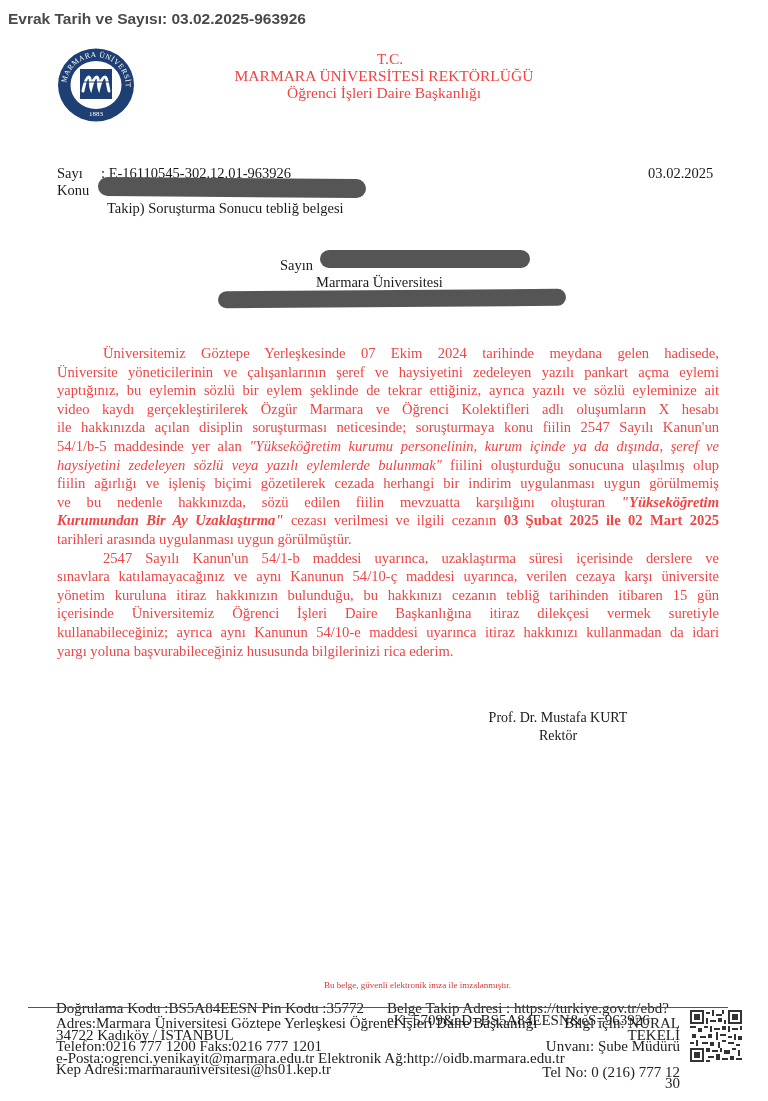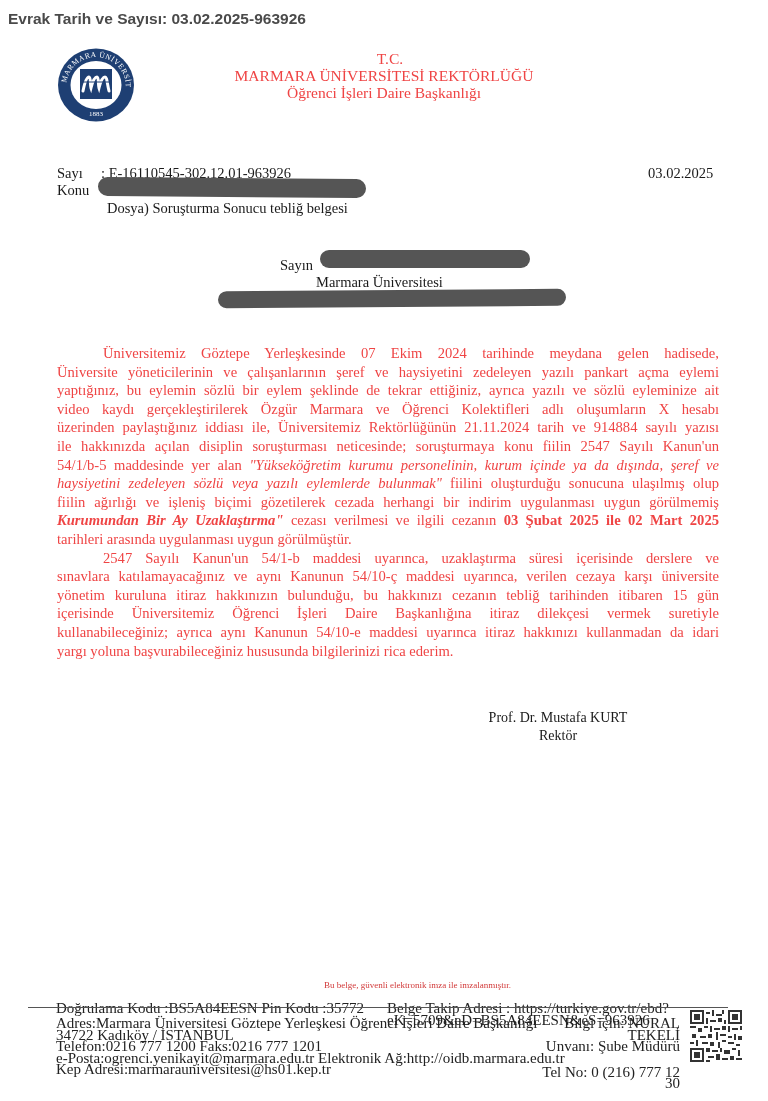--- a/index.html
+++ b/index.html
@@ -62,37 +62,37 @@
   <span class="l">MARMARA ÜNİVERSİTESİ REKTÖRLÜĞÜ</span>
   <span class="l">Öğrenci İşleri Daire Başkanlığı</span>
 </div>
 
 <div class="abs meta" style="left:57px; top:165px;">
   <span class="meta-label">Sayı</span><span>: E-16110545-302.12.01-963926</span>
 </div>
 <div class="abs meta" style="left:648px; top:165px;">03.02.2025</div>
 <div class="abs meta" style="left:57px; top:182px;">Konu</div>
 <div class="redact" style="left:98px; top:178px; width:268px; height:19px; transform:rotate(0.5deg);"></div>
-<div class="abs meta" style="left:107px; top:200px;">Dosya) Soruşturma Sonucu tebliğ belgesi</div>
+<div class="abs meta" style="left:107px; top:200px;">Takip) Soruşturma Sonucu tebliğ belgesi</div>
 
 <div class="abs meta" style="left:280px; top:257px;">Sayın</div>
 <div class="redact" style="left:320px; top:250px; width:210px; height:18px;"></div>
 <div class="abs meta" style="left:316px; top:274px;">Marmara Üniversitesi</div>
 <div class="redact" style="left:218px; top:290px; width:348px; height:17px; transform:rotate(-0.4deg);"></div>
 
 <div class="abs body-text" style="top:344px;">
   <span class="jline ind">Üniversitemiz Göztepe Yerleşkesinde 07 Ekim 2024 tarihinde meydana gelen hadisede,</span>
   <span class="jline">Üniversite yöneticilerinin ve çalışanlarının şeref ve haysiyetini zedeleyen yazılı pankart açma eylemi</span>
   <span class="jline">yaptığınız, bu eylemin sözlü bir eylem şeklinde de tekrar ettiğiniz, ayrıca yazılı ve sözlü eyleminize ait</span>
   <span class="jline">video kaydı gerçekleştirilerek Özgür Marmara ve Öğrenci Kolektifleri adlı oluşumların X hesabı</span>
-  <span class="jline">üzerinden paylaştığınız iddiası ile, Üniversitemiz Rektörlüğünün 21.11.2024 tarih ve 914884 sayılı yazısı</span>
   <span class="jline">ile hakkınızda açılan disiplin soruşturması neticesinde; soruşturmaya konu fiilin 2547 Sayılı Kanun'un</span>
   <span class="jline"><span>54/1/b-5 maddesinde yer alan </span><i>"Yükseköğretim kurumu personelinin, kurum içinde ya da dışında, şeref ve</i></span>
   <span class="jline"><i>haysiyetini zedeleyen sözlü veya yazılı eylemlerde bulunmak"</i><span> fiilini oluşturduğu sonucuna ulaşılmış olup</span></span>
   <span class="jline">fiilin ağırlığı ve işleniş biçimi gözetilerek cezada herhangi bir indirim uygulanması uygun görülmemiş</span>
+  <span class="jline"><span>ve bu nedenle hakkınızda, sözü edilen fiilin mevzuatta karşılığını oluşturan </span><b><i>"Yükseköğretim</i></b></span>
   <span class="jline"><b><i>Kurumundan Bir Ay Uzaklaştırma"</i></b><span> cezası verilmesi ve ilgili cezanın </span><b>03 Şubat 2025 ile 02 Mart 2025</b></span>
   <span class="lline">tarihleri arasında uygulanması uygun görülmüştür.</span>
   <span class="jline ind">2547 Sayılı Kanun'un 54/1-b maddesi uyarınca, uzaklaştırma süresi içerisinde derslere ve</span>
   <span class="jline">sınavlara katılamayacağınız ve aynı Kanunun 54/10-ç maddesi uyarınca, verilen cezaya karşı üniversite</span>
   <span class="jline">yönetim kuruluna itiraz hakkınızın bulunduğu, bu hakkınızı cezanın tebliğ tarihinden itibaren 15 gün</span>
   <span class="jline">içerisinde Üniversitemiz Öğrenci İşleri Daire Başkanlığına itiraz dilekçesi vermek suretiyle</span>
   <span class="jline">kullanabileceğiniz; ayrıca aynı Kanunun 54/10-e maddesi uyarınca itiraz hakkınızı kullanmadan da idari</span>
   <span class="lline">yargı yoluna başvurabileceğiniz hususunda bilgilerinizi rica ederim.</span>
 </div>
 

